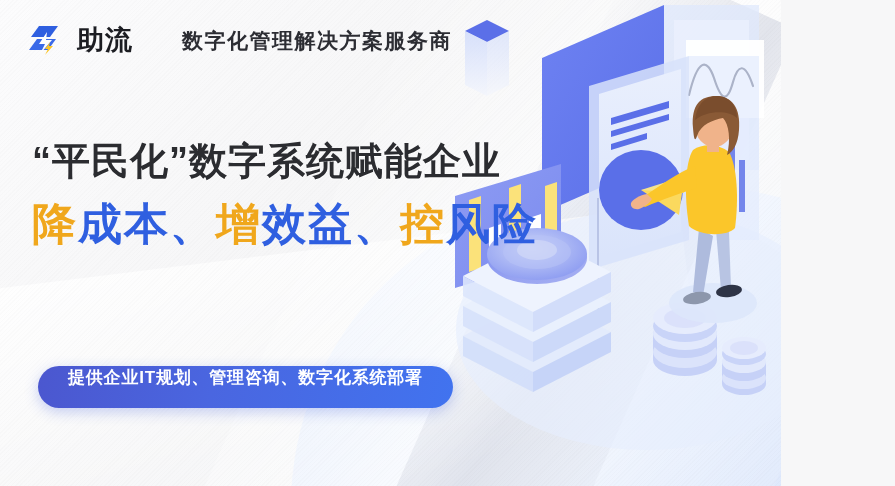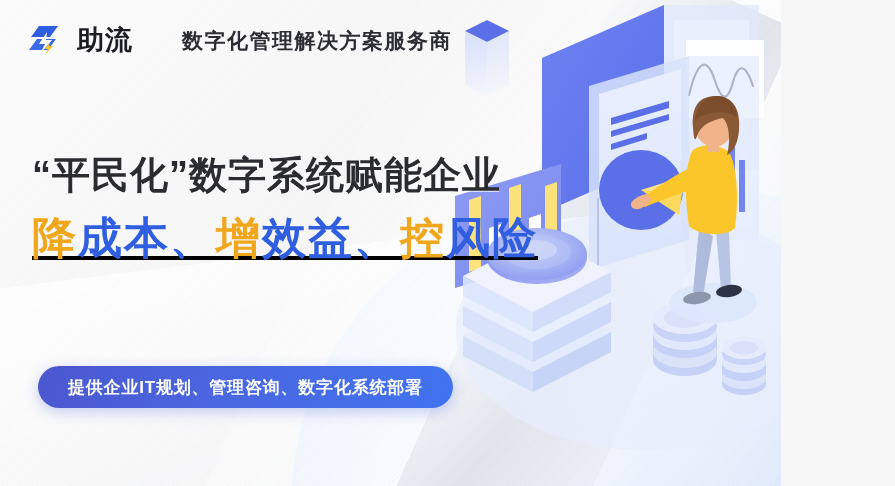--- a/index.html
+++ b/index.html
@@ -71,40 +71,39 @@
   .brand-name{
     font-size:27px; font-weight:700; color:#1c1d22;
     letter-spacing:1px; line-height:1;
   }
   .brand-tag{
     font-size:21px; font-weight:600; color:#2c2d33;
     letter-spacing:1.5px; margin-left:36px; line-height:1;
   }
 
   
-  .copy{ position:absolute; left:32px; top:153px; z-index:40; }
+  .copy{ position:absolute; left:32px; top:139px; z-index:40; }
   .h1{
     font-size:38px; font-weight:800; color:#2b2c30;
     letter-spacing:1px; line-height:1.18;
     white-space:nowrap;
     text-shadow:0 1px 0 rgba(255,255,255,.85);
   }
   .h2{
     margin-top:14px;
     font-size:44px; font-weight:800;
     letter-spacing:2px; line-height:1.18;
     white-space:nowrap;
-    text-decoration:underline;
   }
 
   
   .pill{
     position:absolute; left:38px; top:366px; z-index:40;
     height:42px; padding:0 30px;
-    display:flex; align-items:center; justify-content:center;
+    display:flex; align-items:flex-start; justify-content:center;
     border-radius:21px;
     background:linear-gradient(100deg,#4b57cf 0%, #4a66e0 42%, #4173ef 100%);
     box-shadow:0 4px 14px rgba(58,90,220,.28);
   }
   .pill span{
     font-size:17px; font-weight:700; color:#ffffff;
     letter-spacing:.8px; white-space:nowrap;
   }
 
   

